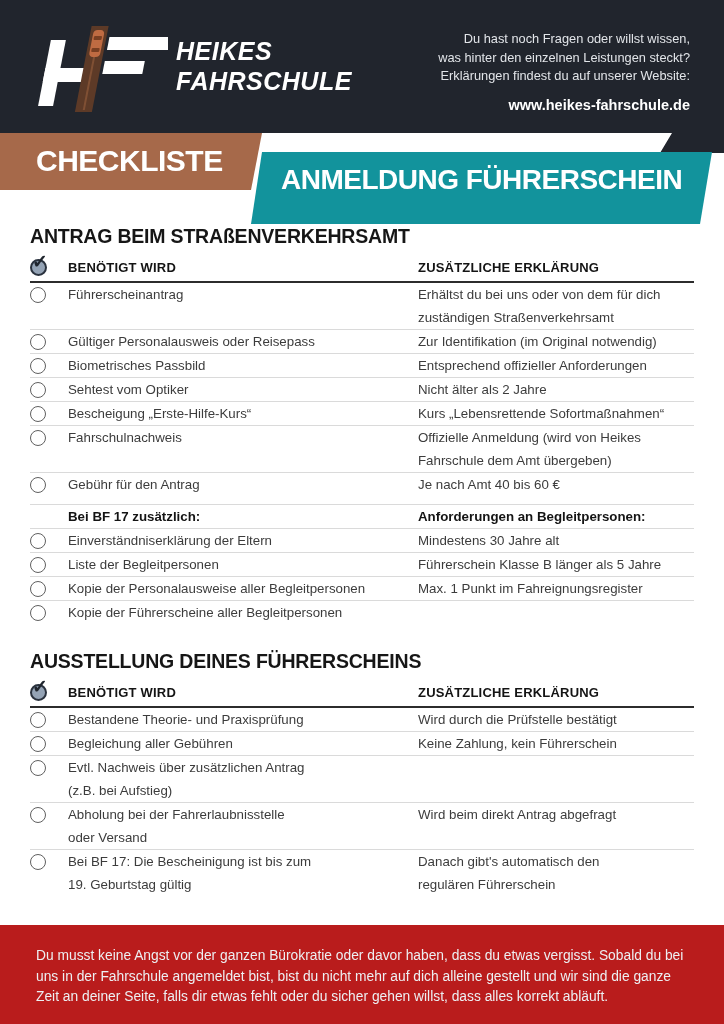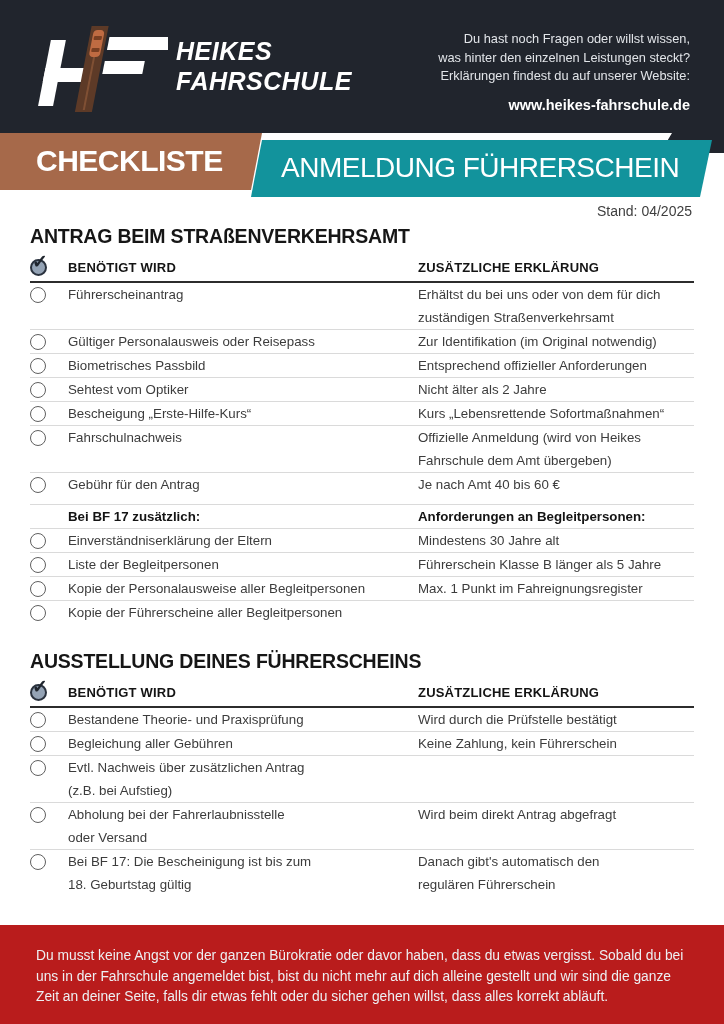--- a/index.html
+++ b/index.html
@@ -31,24 +31,24 @@
 
   
   .banner-brown {
     position: absolute; top: 133px; left: 0; width: 262px; height: 57px;
     background: #a6694a; color: #fff;
     clip-path: polygon(0 0, 100% 0, calc(100% - 11px) 100%, 0 100%);
     font-weight: 900; font-size: 30px; line-height: 56px;
     padding-left: 36px; letter-spacing: -0.5px; white-space: nowrap;
   }
   .banner-teal {
-    position: absolute; top: 140px; left: 251px; width: 461px; height: 57px;
+    position: absolute; top: 152px; left: 251px; width: 461px; height: 72px;
     background: #12939c; color: #fff;
     clip-path: polygon(11px 0, 100% 0, calc(100% - 12px) 100%, 0 100%);
-    font-weight: 400; font-size: 28px; line-height: 56px;
+    font-weight: 700; font-size: 28px; line-height: 56px;
     padding-left: 30px; letter-spacing: -0.5px; white-space: nowrap;
   }
 
   
   .stand { text-align: right; margin: 6px 32px 0 0; font-size: 14px; color: #3e3e3e; flex: 0 0 auto; }
 
   
   .sec { margin: 0 30px 0 30px; flex: 0 0 auto; }
   .sec-title { font-weight: 900; font-size: 19.5px; color: #161616; letter-spacing: -0.2px; margin: 6px 0 8px 0; }
   .sec-title.second { margin-top: 26px; }
@@ -327,21 +327,21 @@
           <div class="cell note">
             <div class="line">Wird beim direkt Antrag abgefragt</div>
           </div>
         </div>
         <div class="row">
           <span class="ccol">
             <span class="circ"></span>
           </span>
           <div class="cell item">
             <div class="line">Bei BF 17: Die Bescheinigung ist bis zum</div>
-            <div class="line">18. Geburtstag gültig</div>
+            <div class="line">19. Geburtstag gültig</div>
           </div>
           <div class="cell note">
             <div class="line">Danach gibt's automatisch den</div>
             <div class="line">regulären Führerschein</div>
           </div>
         </div>
       </div>
   </section>
 
   <footer class="footer">

